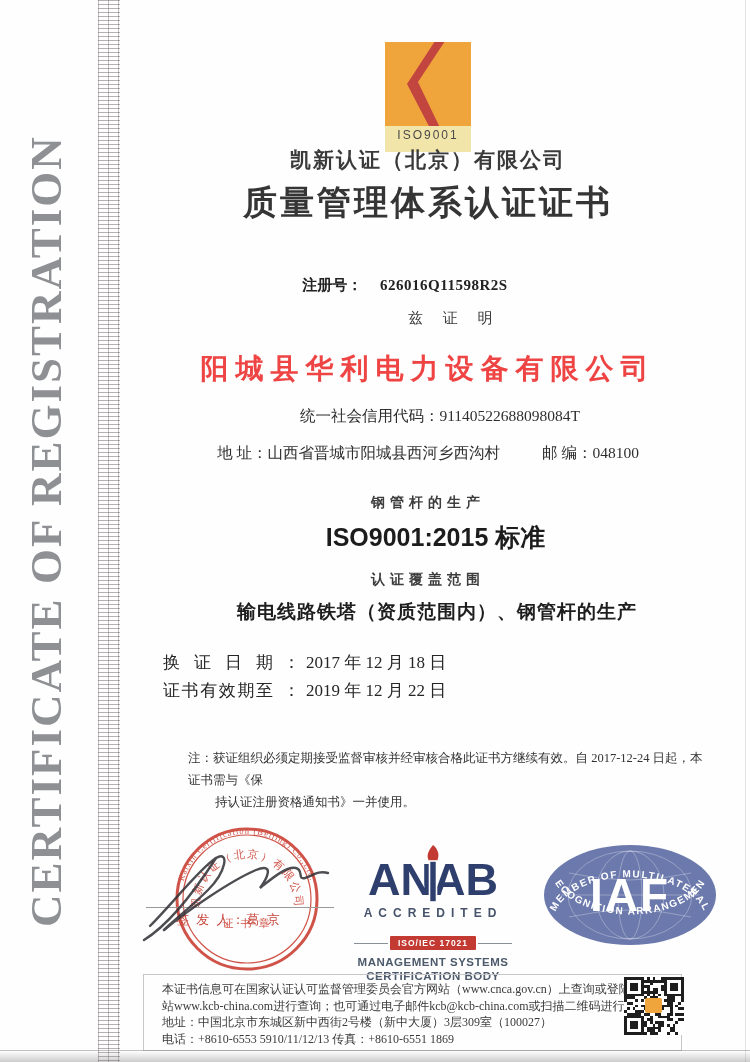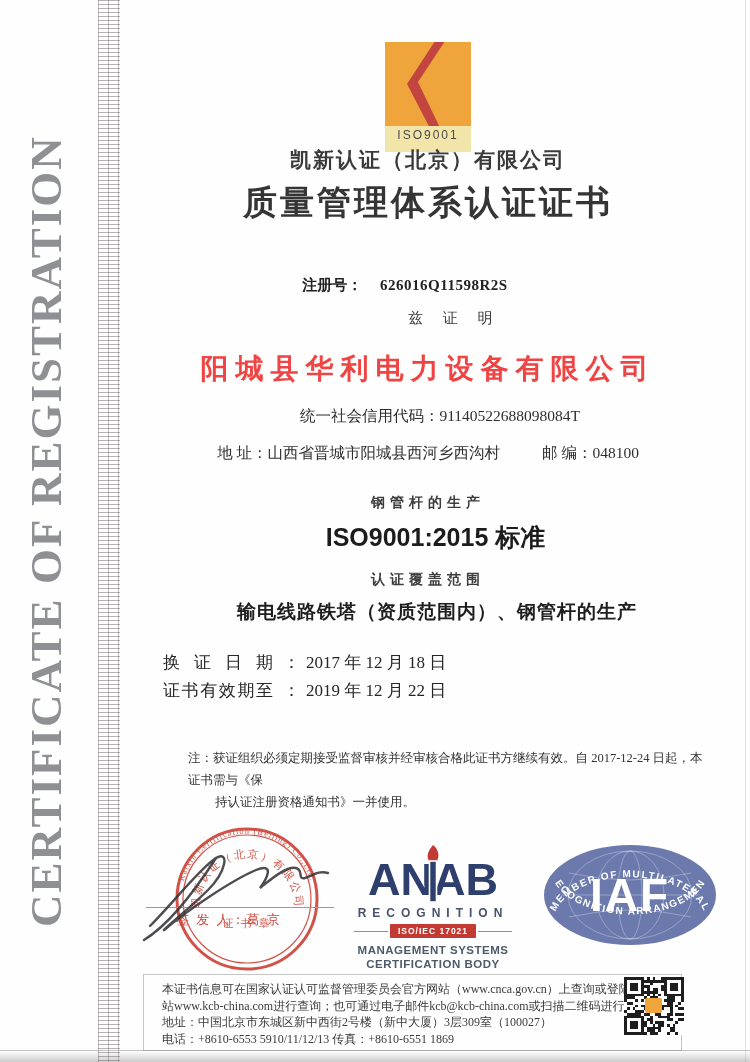--- a/index.html
+++ b/index.html
@@ -67,21 +67,21 @@
   .issuer{position:absolute;left:56px;top:911px;color:#c8473d;font-size:13px;letter-spacing:2px;
           font-family:"Liberation Serif",serif;}
   .signature-svg{position:absolute;left:16px;top:830px;}
   
   .anab{position:absolute;left:222px;top:836px;width:182px;text-align:center;}
   .anab-word{position:relative;height:46px;line-height:46px;margin-top:21px;}
   .anab-text{font-size:45px;font-weight:bold;color:#2e3f6e;letter-spacing:0px;
              font-family:"Liberation Sans",sans-serif;}
   .anab-torch{position:absolute;left:50%;margin-left:-12px;top:-13px;}
   .anab-accredited{margin-top:3px;font-size:12px;letter-spacing:6px;color:#46536b;font-weight:600;}
-  .anab-badge-row{margin-top:4px;display:flex;align-items:center;justify-content:center;gap:2px;}
+  .anab-badge-row{margin-top:16px;display:flex;align-items:center;justify-content:center;gap:2px;}
   .anab-badge-row .hr{flex:0 0 34px;height:1px;background:#8a9097;}
   .anab-badge{background:#c23a31;color:#fff;font-size:8.5px;font-weight:bold;letter-spacing:1px;
               padding:2px 8px;border-radius:1px;}
   .anab-sub{font-size:11.5px;font-weight:bold;color:#4d5a6b;letter-spacing:.5px;line-height:14px;}
   .anab-sub.first{margin-top:5px;}
   
   .iaf-svg{position:absolute;left:421px;top:843px;}
   
   .footer-box{position:absolute;left:23px;top:974px;width:539px;height:77px;
               border:1px solid #c6c6c6;box-sizing:border-box;padding:6px 10px 0 18px;
@@ -187,21 +187,21 @@
     </svg>
 
     <div class="anab">
       <div class="anab-word">
         <span class="anab-text">ANAB</span>
         <svg class="anab-torch" width="24" height="62" viewBox="0 0 24 62">
           <path d="M12 1 C7 7 5 12 8 17 L16 17 C19 11 17 5 12 1 Z" fill="#c23a31"></path>
           <rect x="8.5" y="17" width="7" height="41" fill="#2e3f6e" stroke="#ffffff" stroke-width="1.6"></rect>
         </svg>
       </div>
-      <div class="anab-accredited">RECOGNITION</div>
+      <div class="anab-accredited">ACCREDITED</div>
       <div class="anab-badge-row">
         <span class="hr"></span>
         <span class="anab-badge">ISO/IEC 17021</span>
         <span class="hr"></span>
       </div>
       <div class="anab-sub first">MANAGEMENT SYSTEMS</div>
       <div class="anab-sub">CERTIFICATION BODY</div>
     </div>
 
     <svg class="iaf-svg" width="178" height="104" viewBox="0 0 178 104">

